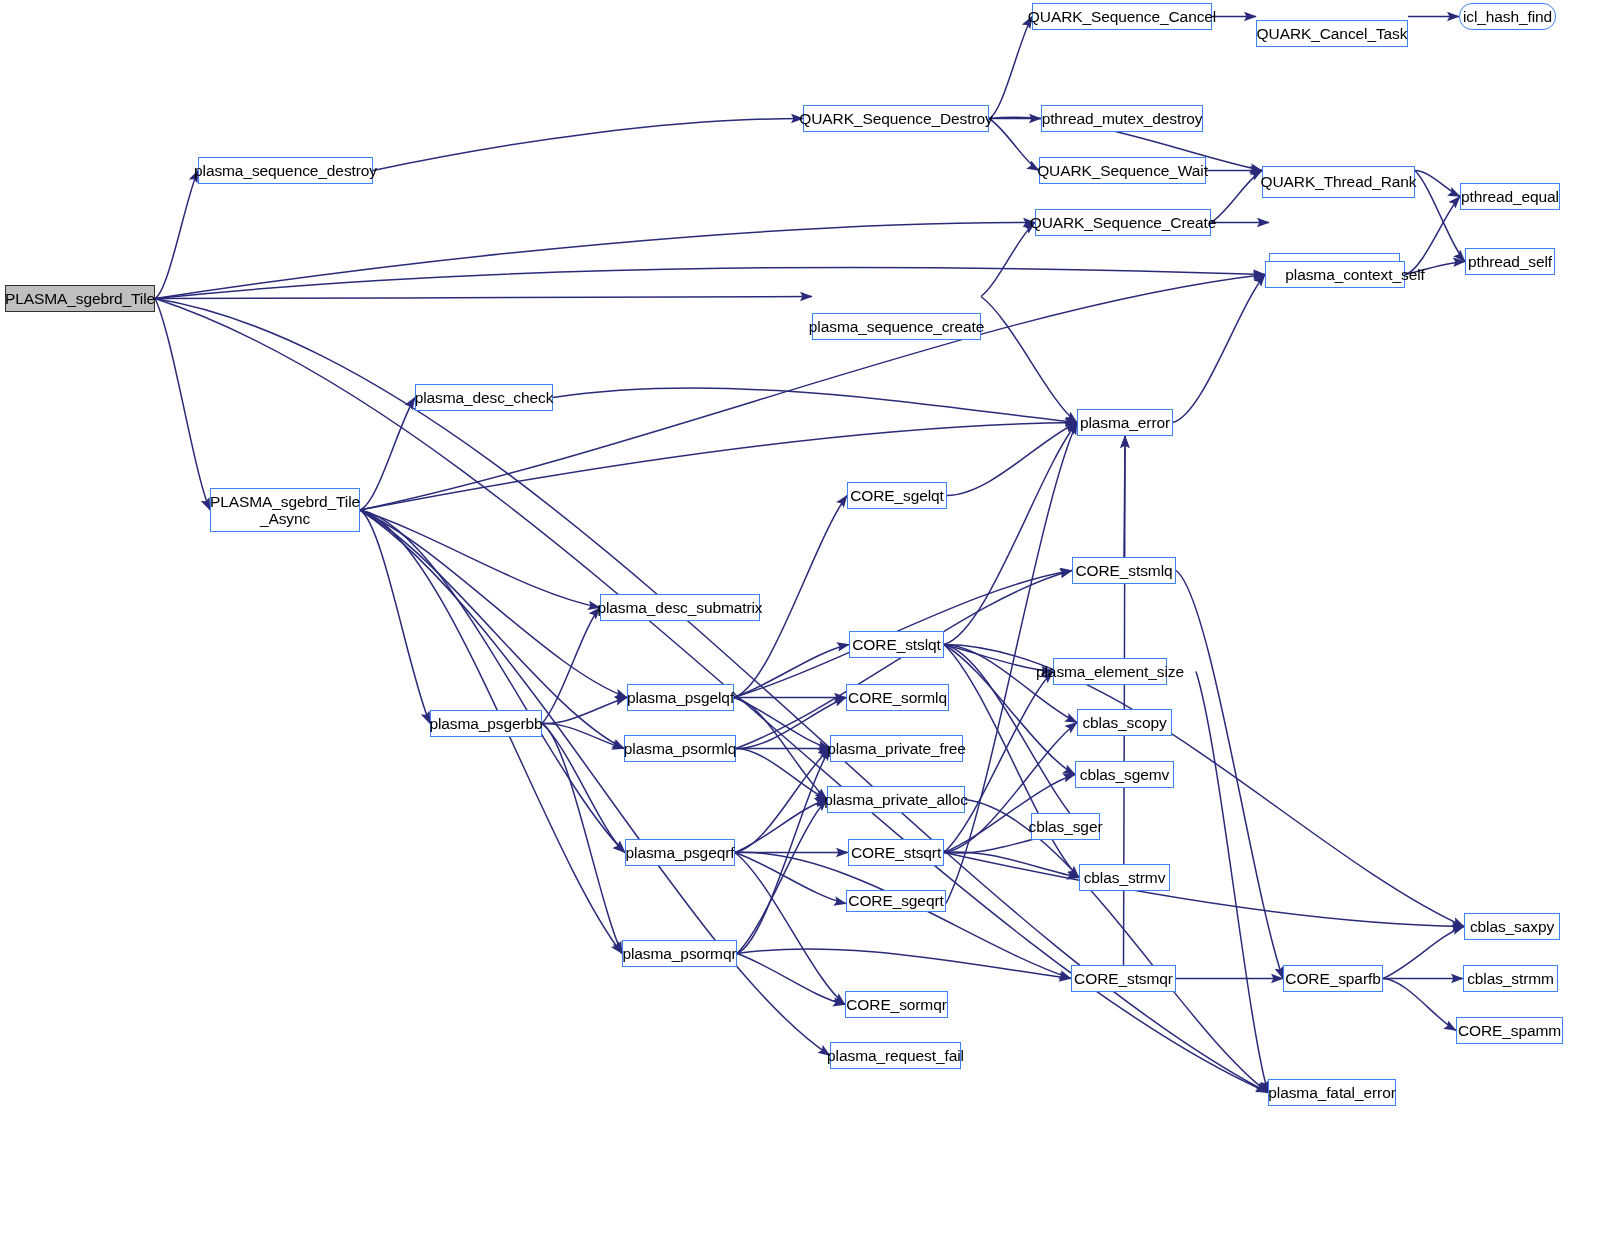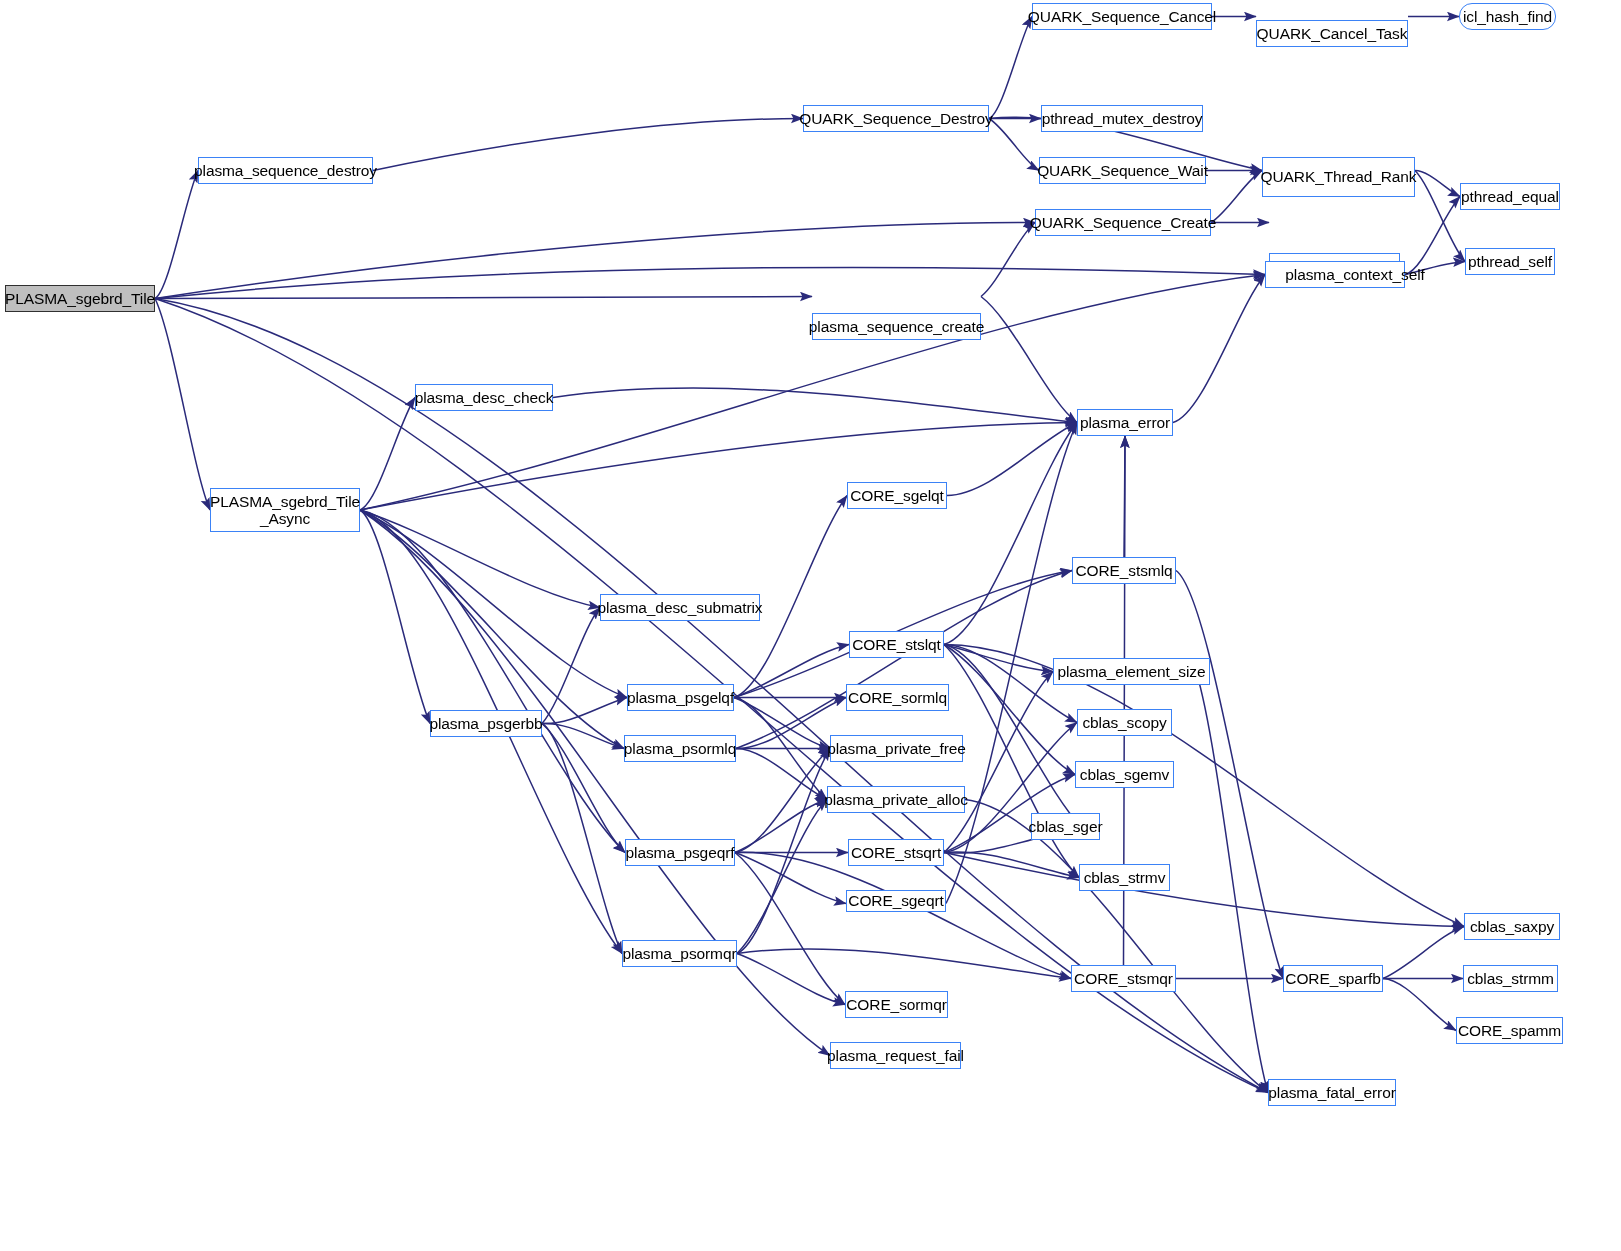--- a/index.html
+++ b/index.html
@@ -144,35 +144,35 @@
   <div id="nodes-g">
       <div class="gnode root" style="left: 5px; top: 285px; width: 150px; height: 27px;"><span class="gnode-label">PLASMA_sgebrd_Tile</span></div>
       <div class="gnode" style="left: 198px; top: 157px; width: 175px; height: 27px;"><span class="gnode-label">plasma_sequence_destroy</span></div>
       <div class="gnode" style="left: 803px; top: 105px; width: 186px; height: 27px;"><span class="gnode-label">QUARK_Sequence_Destroy</span></div>
       <div class="gnode" style="left: 1032px; top: 3px; width: 180px; height: 27px;"><span class="gnode-label">QUARK_Sequence_Cancel</span></div>
       <div class="gnode" style="left: 1256px; top: 20px; width: 152px; height: 27px;"><span class="gnode-label">QUARK_Cancel_Task</span></div>
       <div class="gnode" style="left: 1459px; top: 3px; width: 97px; height: 27px; border-radius: 13px;"><span class="gnode-label">icl_hash_find</span></div>
       <div class="gnode" style="left: 1041px; top: 105px; width: 162px; height: 27px;"><span class="gnode-label">pthread_mutex_destroy</span></div>
       <div class="gnode" style="left: 1039px; top: 157px; width: 167px; height: 27px;"><span class="gnode-label">QUARK_Sequence_Wait</span></div>
       <div class="gnode" style="left: 1035px; top: 209px; width: 176px; height: 27px;"><span class="gnode-label">QUARK_Sequence_Create</span></div>
-      <div class="gnode" style="left: 1262px; top: 157px; width: 153px; height: 40px;"><span class="gnode-label">QUARK_Thread_Rank</span></div>
+      <div class="gnode" style="left: 1262px; top: 166px; width: 153px; height: 32px;"><span class="gnode-label">QUARK_Thread_Rank</span></div>
       <div class="gnode" style="left: 1269px; top: 209px; width: 131px; height: 27px; margin-top: 44px;"><span class="gnode-label">pthread_mutex_init</span></div>
       <div class="gnode" style="left: 1460px; top: 183px; width: 100px; height: 27px;"><span class="gnode-label">pthread_equal</span></div>
       <div class="gnode" style="left: 1465px; top: 248px; width: 90px; height: 27px;"><span class="gnode-label">pthread_self</span></div>
       <div class="gnode" style="left: 1265px; top: 261px; width: 140px; height: 27px; padding-left: 40px;"><span class="gnode-label">plasma_context_self</span></div>
       <div class="gnode" style="left: 812px; top: 283px; width: 169px; height: 27px; margin-top: 30px;"><span class="gnode-label">plasma_sequence_create</span></div>
       <div class="gnode" style="left: 1077px; top: 409px; width: 96px; height: 27px;"><span class="gnode-label">plasma_error</span></div>
       <div class="gnode" style="left: 415px; top: 384px; width: 138px; height: 27px;"><span class="gnode-label">plasma_desc_check</span></div>
       <div class="gnode" style="left: 210px; top: 488px; width: 150px; height: 44px;"><span class="gnode-label">PLASMA_sgebrd_Tile
 _Async</span></div>
       <div class="gnode" style="left: 847px; top: 482px; width: 100px; height: 27px;"><span class="gnode-label">CORE_sgelqt</span></div>
       <div class="gnode" style="left: 1072px; top: 557px; width: 104px; height: 27px;"><span class="gnode-label">CORE_stsmlq</span></div>
       <div class="gnode" style="left: 600px; top: 594px; width: 160px; height: 27px;"><span class="gnode-label">plasma_desc_submatrix</span></div>
       <div class="gnode" style="left: 849px; top: 631px; width: 95px; height: 27px;"><span class="gnode-label">CORE_stslqt</span></div>
-      <div class="gnode" style="left: 1053px; top: 658px; width: 157px; height: 27px;"><span class="gnode-label">plasma_element_size</span></div>
+      <div class="gnode" style="left: 1053px; top: 658px; width: 114px; height: 27px;"><span class="gnode-label">plasma_element_size</span></div>
       <div class="gnode" style="left: 627px; top: 684px; width: 107px; height: 27px;"><span class="gnode-label">plasma_psgelqf</span></div>
       <div class="gnode" style="left: 846px; top: 684px; width: 103px; height: 27px;"><span class="gnode-label">CORE_sormlq</span></div>
       <div class="gnode" style="left: 1077px; top: 709px; width: 95px; height: 27px;"><span class="gnode-label">cblas_scopy</span></div>
       <div class="gnode" style="left: 430px; top: 710px; width: 112px; height: 27px;"><span class="gnode-label">plasma_psgerbb</span></div>
       <div class="gnode" style="left: 624px; top: 735px; width: 112px; height: 27px;"><span class="gnode-label">plasma_psormlq</span></div>
       <div class="gnode" style="left: 830px; top: 735px; width: 133px; height: 27px;"><span class="gnode-label">plasma_private_free</span></div>
       <div class="gnode" style="left: 1075px; top: 761px; width: 99px; height: 27px;"><span class="gnode-label">cblas_sgemv</span></div>
       <div class="gnode" style="left: 827px; top: 786px; width: 138px; height: 27px;"><span class="gnode-label">plasma_private_alloc</span></div>
       <div class="gnode" style="left: 1031px; top: 813px; width: 69px; height: 27px;"><span class="gnode-label">cblas_sger</span></div>
       <div class="gnode" style="left: 625px; top: 839px; width: 110px; height: 27px;"><span class="gnode-label">plasma_psgeqrf</span></div>

